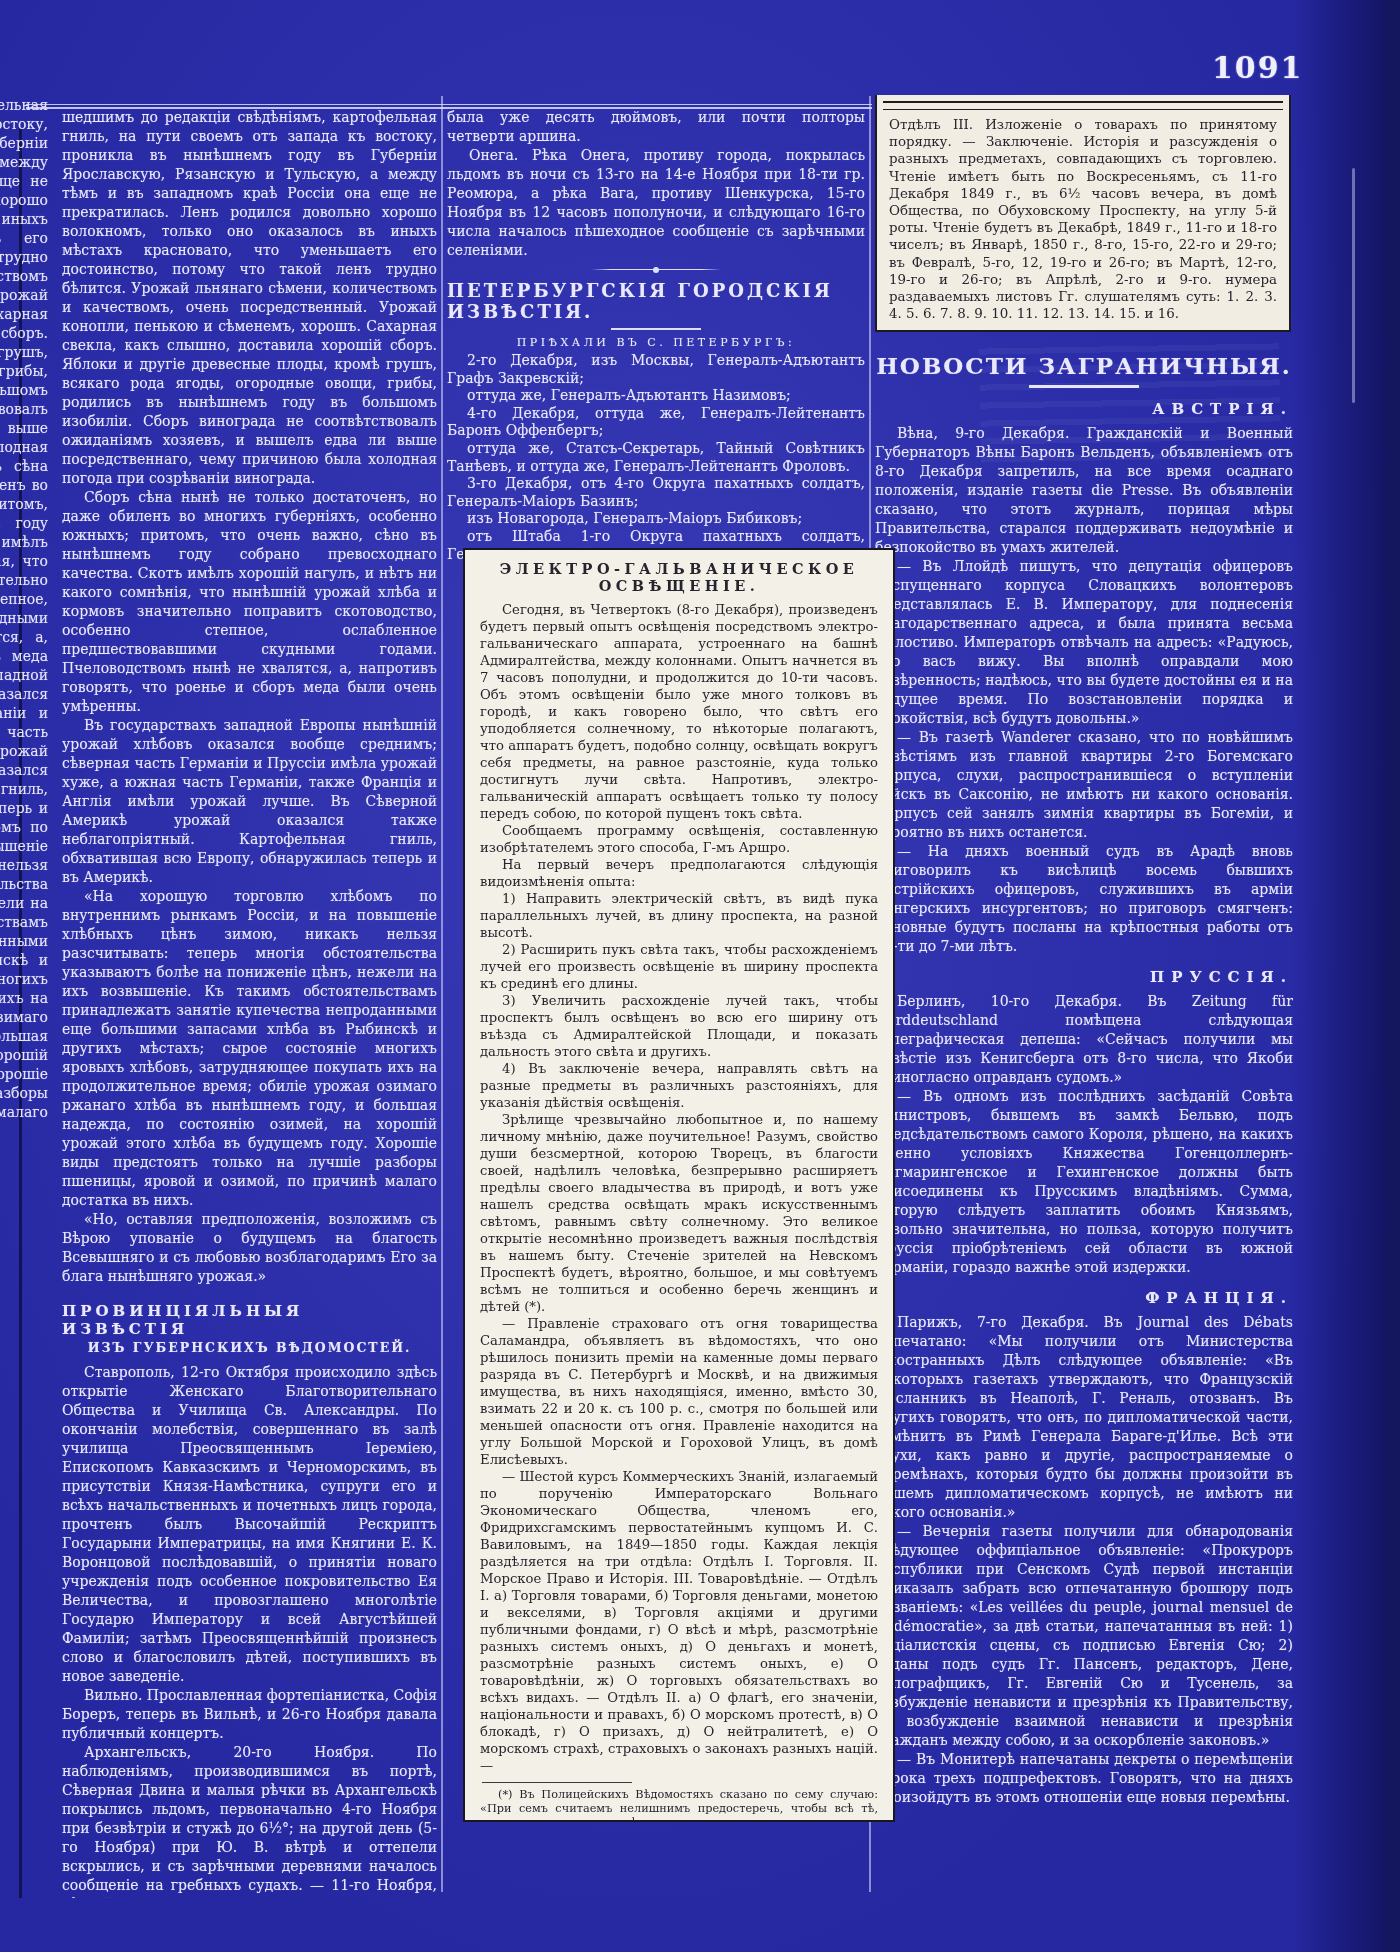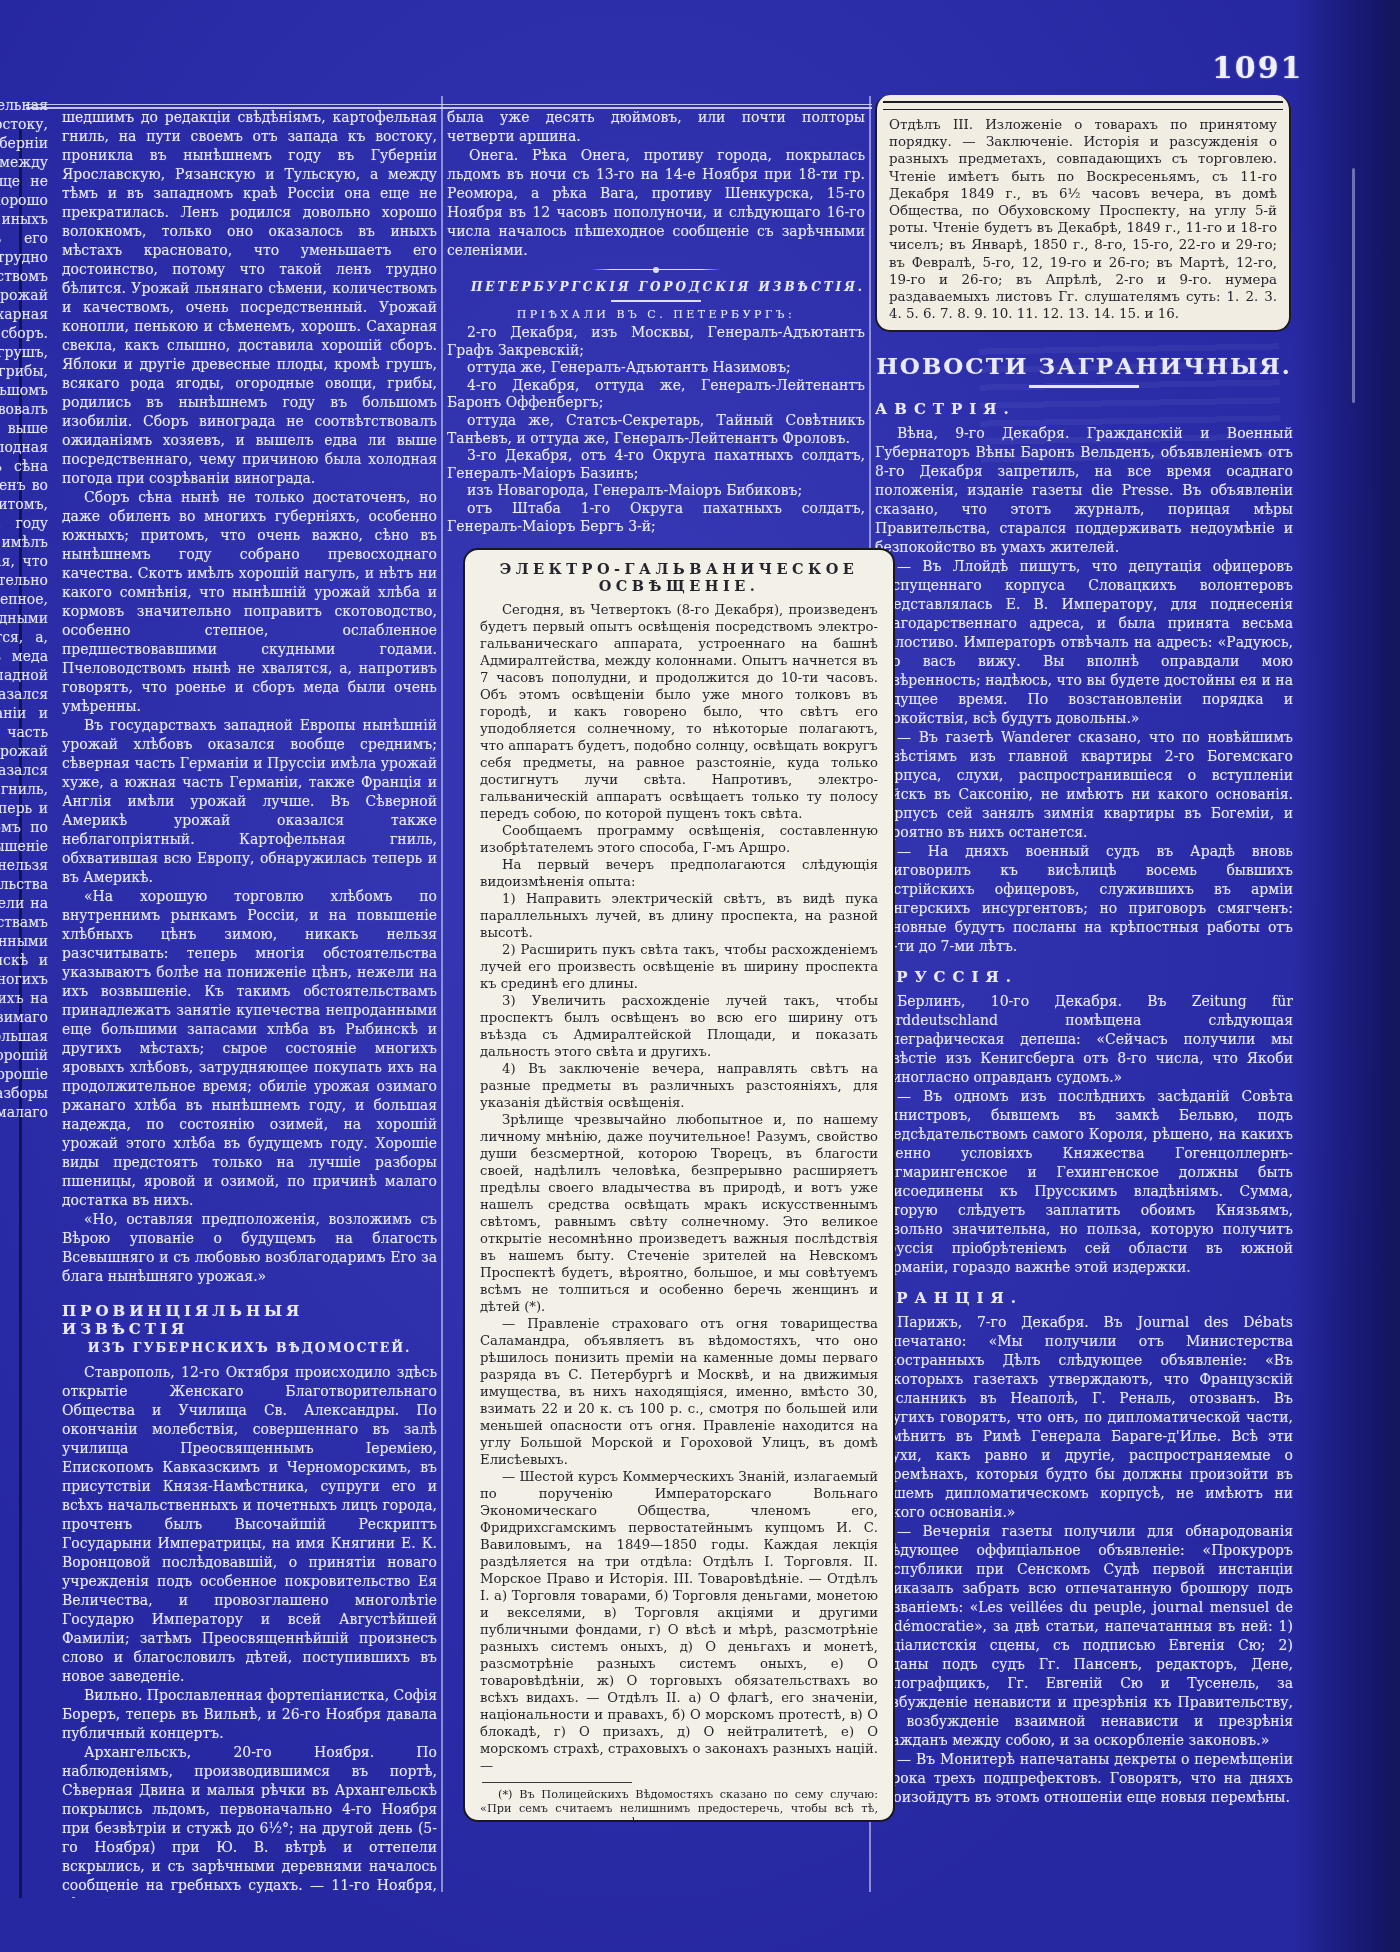--- a/index.html
+++ b/index.html
@@ -8,25 +8,25 @@
     background:
       radial-gradient(ellipse at 45% 40%, rgba(255,255,255,0.06), rgba(0,0,40,0.12) 75%),
       #2b2db2;
     font-family:"DejaVu Serif", serif;
   }
   
   .bluetext{color:#e9e9fb;text-shadow:0 0 1px rgba(230,230,255,.4);}
   .col{position:absolute;text-align:justify;}
   .blue-p{margin:0;font-size:14px;line-height:19px;text-indent:22px;}
   .noindent{text-indent:0;}
-  .h-city{font-size:12px;font-weight:bold;letter-spacing:3px;text-align:right;margin:10px 0 2px 0;text-indent:0;font-style:italic;}
+  .h-city{font-size:18px;font-weight:bold;letter-spacing:3px;text-align:left;margin:10px 0 2px 0;text-indent:0;}
   .h-sub{font-size:11px;letter-spacing:3.5px;text-align:center;margin:6px 0 3px 0;text-indent:0;}
   .listing{margin:0;font-size:14px;line-height:17.6px;text-indent:20px;}
   .h-foreign{font-size:23px;font-weight:bold;letter-spacing:2px;text-align:center;margin:0 0 4px 0;}
-  .h-country{font-size:15px;font-weight:bold;letter-spacing:7px;text-align:left;margin:12px 0 6px 0;}
+  .h-country{font-size:15px;font-weight:bold;letter-spacing:7px;text-align:right;margin:12px 0 6px 0;}
   .h-prov1{font-size:15px;font-weight:bold;letter-spacing:4px;text-align:left;margin:16px 0 2px 0;}
   .h-prov2{font-size:12.5px;font-weight:bold;letter-spacing:2px;text-align:center;margin:0 0 8px 0;}
   .orn{height:1px;width:130px;margin:9px auto;background:linear-gradient(90deg,transparent,#dfe0f8 15%,#dfe0f8 85%,transparent);position:relative;}
   .orn::after{content:"";position:absolute;left:50%;top:-2.5px;width:6px;height:6px;margin-left:-3px;border-radius:50%;background:#dfe0f8;}
   .mini-rule{height:2px;width:90px;margin:6px auto;background:#dfe0f8;}
   .news-rule{height:2.5px;width:110px;margin:6px auto 10px;background:#e6e6fa;}
   
   .top-rule{position:absolute;left:26px;top:104px;width:846px;height:5px;
     background:linear-gradient(#dfe0f8 28%,transparent 28%,transparent 62%,#dfe0f8 62%);opacity:.85;}
   .vrule{position:absolute;top:96px;width:1.5px;height:1796px;background:rgba(222,222,250,.55);}
@@ -34,21 +34,21 @@
   .right-shade{position:absolute;right:0;top:0;width:108px;height:1952px;
     background:linear-gradient(90deg,rgba(6,6,60,0) 0%,rgba(8,8,66,.35) 45%,rgba(4,4,48,.6) 100%);}
   .edge-stripe{position:absolute;right:0;top:0;width:14px;height:1952px;background:#14165e;}
   .scratch{position:absolute;left:1352px;top:168px;width:3px;height:235px;background:rgba(195,198,235,.5);border-radius:2px;}
   
   .masthead{position:absolute;left:400px;top:60px;width:510px;text-align:center;
     font-size:27px;letter-spacing:11px;color:#f0f0fd;text-shadow:0 0 2px rgba(235,235,255,.55);}
   .pageno{position:absolute;left:1212px;top:50px;font-size:30px;font-weight:bold;letter-spacing:2px;
     color:#f0f0fd;text-shadow:0 0 2px rgba(235,235,255,.5);}
   
-  .paper{background:#f1ede3;color:#26242c;text-align:justify;border-radius:15px;}
+  .paper{background:#f1ede3;color:#26242c;text-align:justify;}
   .schedule-box{position:absolute;left:875px;top:95px;width:416px;height:237px;
     border:2px solid #1d1b22;border-top:none;padding:8px 12px 6px;box-sizing:border-box;overflow:hidden;z-index:6;}
   .schedule-box::before{content:"";display:block;height:6px;margin:-2px -6px 6px;
     border-top:2.5px solid #1d1b22;border-bottom:1.5px solid #1d1b22;}
   .schedule-box p{margin:0;font-size:13.4px;line-height:17.2px;}
   .white-article{position:absolute;left:463px;top:548px;width:432px;height:1274px;
     border:2px solid #19181f;padding:8px 15px 8px;box-sizing:border-box;overflow:hidden;z-index:6;background:#f3f0e7;}
   .wa-title{font-size:14.5px;font-weight:bold;letter-spacing:4.5px;text-align:center;margin:2px 0 7px 0;}
   .white-article p.body{margin:0;font-size:13.2px;line-height:17px;text-indent:22px;}
   .fn-rule{width:150px;height:1px;background:#3a3840;margin:8px 0 5px 2px;}

